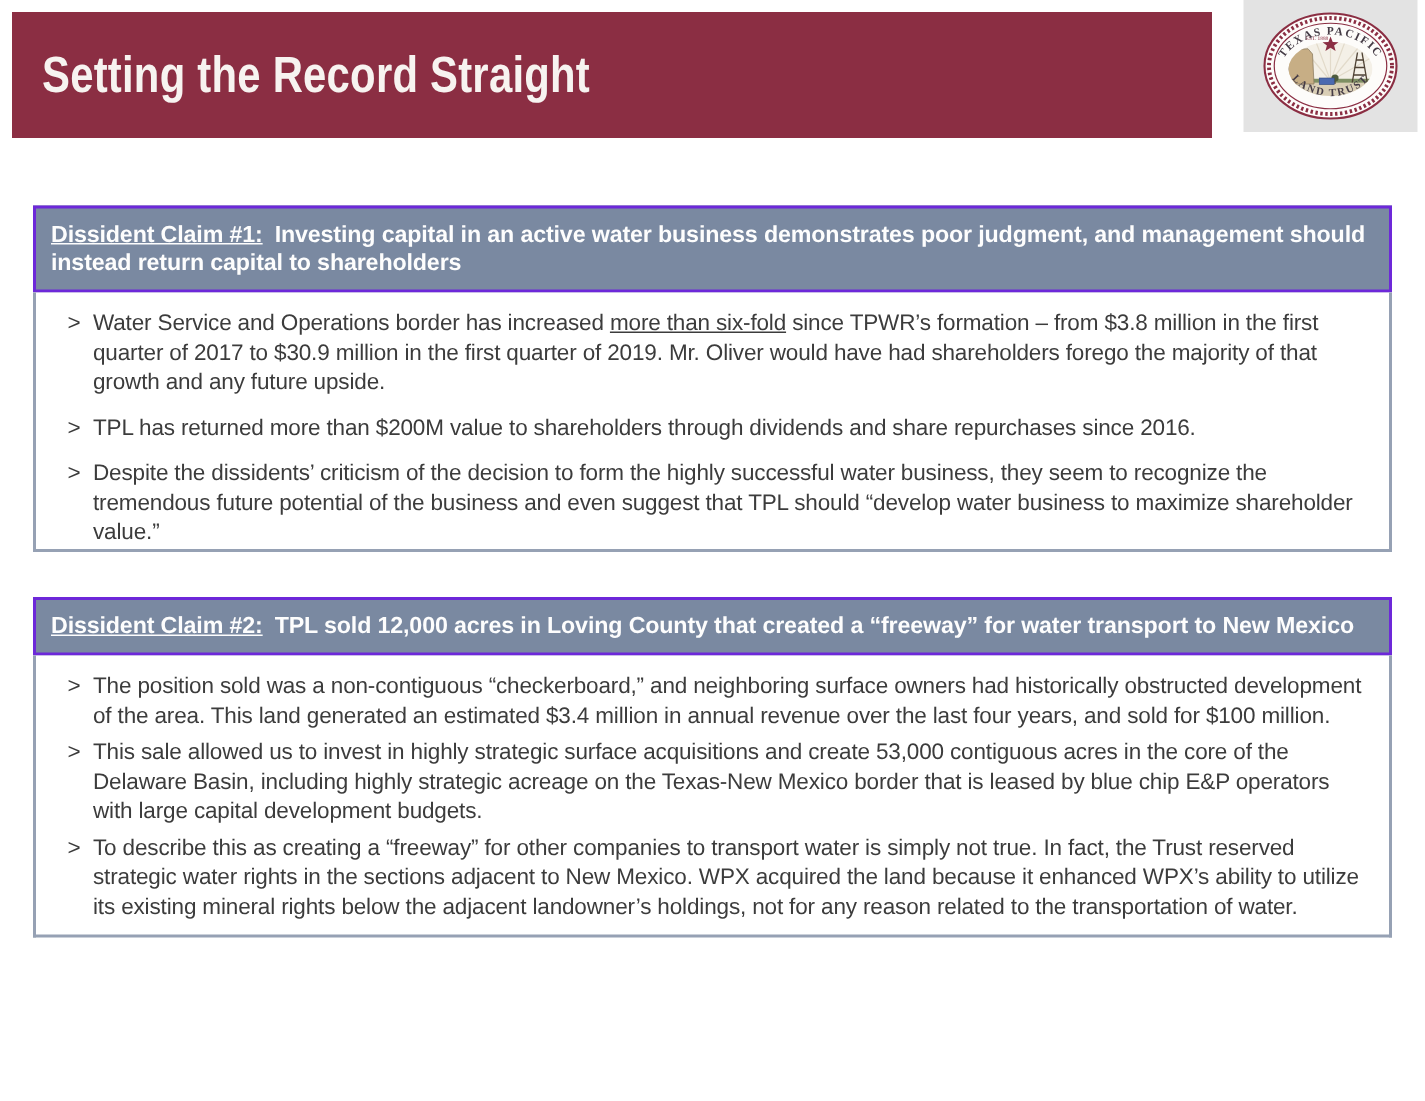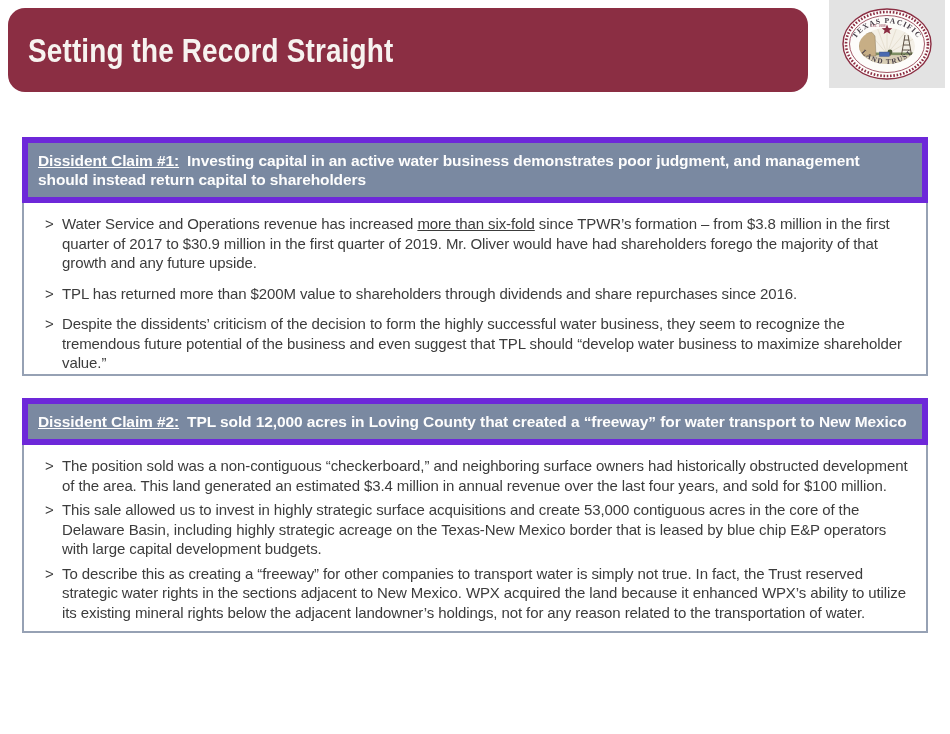--- a/index.html
+++ b/index.html
@@ -4,40 +4,40 @@
 <style>
   html,body { margin:0; padding:0; background:#ffffff; }
   .slide {
     position:relative; width:950px; height:734px; background:#ffffff;
     overflow:hidden; font-family:"Liberation Sans","DejaVu Sans",sans-serif;
   }
 
   
   .title-bar {
     position:absolute; left:8px; top:8px; width:800px; height:84px;
-    background:#8B2E43; display:flex; align-items:center;border-radius:17px;
+    background:#8B2E43; display:flex; align-items:center;
   }
   .title-bar h1 {
     margin:0 0 0 20px; font-size:34px; font-weight:bold; color:#F7F3F0;
     white-space:nowrap; transform:scaleX(0.82); transform-origin:left center;
     letter-spacing:0.2px;
   }
 
   
   .logo-panel {
     position:absolute; left:829px; top:0; width:116px; height:88px;
     background:#E3E3E3; display:flex; align-items:center; justify-content:center;
   }
 
   
   .claim { position:absolute; left:22px; width:906px; }
   #claim1 { top:137px; }
   #claim2 { top:398px; }
   .claim-header {
-    box-sizing:border-box; background:#7A89A1; border:6px solid #6d28d9;
+    box-sizing:border-box; background:#7A89A1; border:2px solid #6d28d9;
     color:#FDFDFD; font-weight:bold; font-size:15.5px; line-height:19px;
     padding:8px 14px 8px 10px; letter-spacing:-0.1px;
   }
   .claim-label { text-decoration:underline; }
   .claim-statement { margin-left:8px; }
   .claim-body {
     box-sizing:border-box; background:#ffffff; border:2px solid #96A1B4;
     border-top:none; padding:11px 10px 0 13px; overflow:hidden;
   }
   #claim1 .claim-body { height:173px; }
@@ -112,21 +112,21 @@
   </div>
 
   <section class="claim" id="claim1">
     <div class="claim-header">
       <span class="claim-label">Dissident Claim #1:</span><span class="claim-statement">Investing capital in an active water business demonstrates poor judgment, and management should instead return capital to shareholders</span>
     </div>
     <div class="claim-body">
       <ul class="bullets">
         <li>
           <span class="marker">&gt;</span>
-          <span class="btext"><span>Water Service and Operations revenue has increased </span><span class="u">more than six-fold</span><span> since TPWR’s formation – from $3.8 million in the first quarter of 2017 to $30.9 million in the first quarter of 2019. Mr. Oliver would have had shareholders forego the majority of that growth and any future upside.</span></span>
+          <span class="btext"><span>Water Service and Operations border has increased </span><span class="u">more than six-fold</span><span> since TPWR’s formation – from $3.8 million in the first quarter of 2017 to $30.9 million in the first quarter of 2019. Mr. Oliver would have had shareholders forego the majority of that growth and any future upside.</span></span>
         </li>
         <li>
           <span class="marker">&gt;</span>
           <span class="btext"><span>TPL has returned more than $200M value to shareholders through dividends and share repurchases since 2016.</span></span>
         </li>
         <li>
           <span class="marker">&gt;</span>
           <span class="btext"><span>Despite the dissidents’ criticism of the decision to form the highly successful water business, they seem to recognize the tremendous future potential of the business and even suggest that TPL should “develop water business to maximize shareholder value.”</span></span>
         </li>
       </ul>

